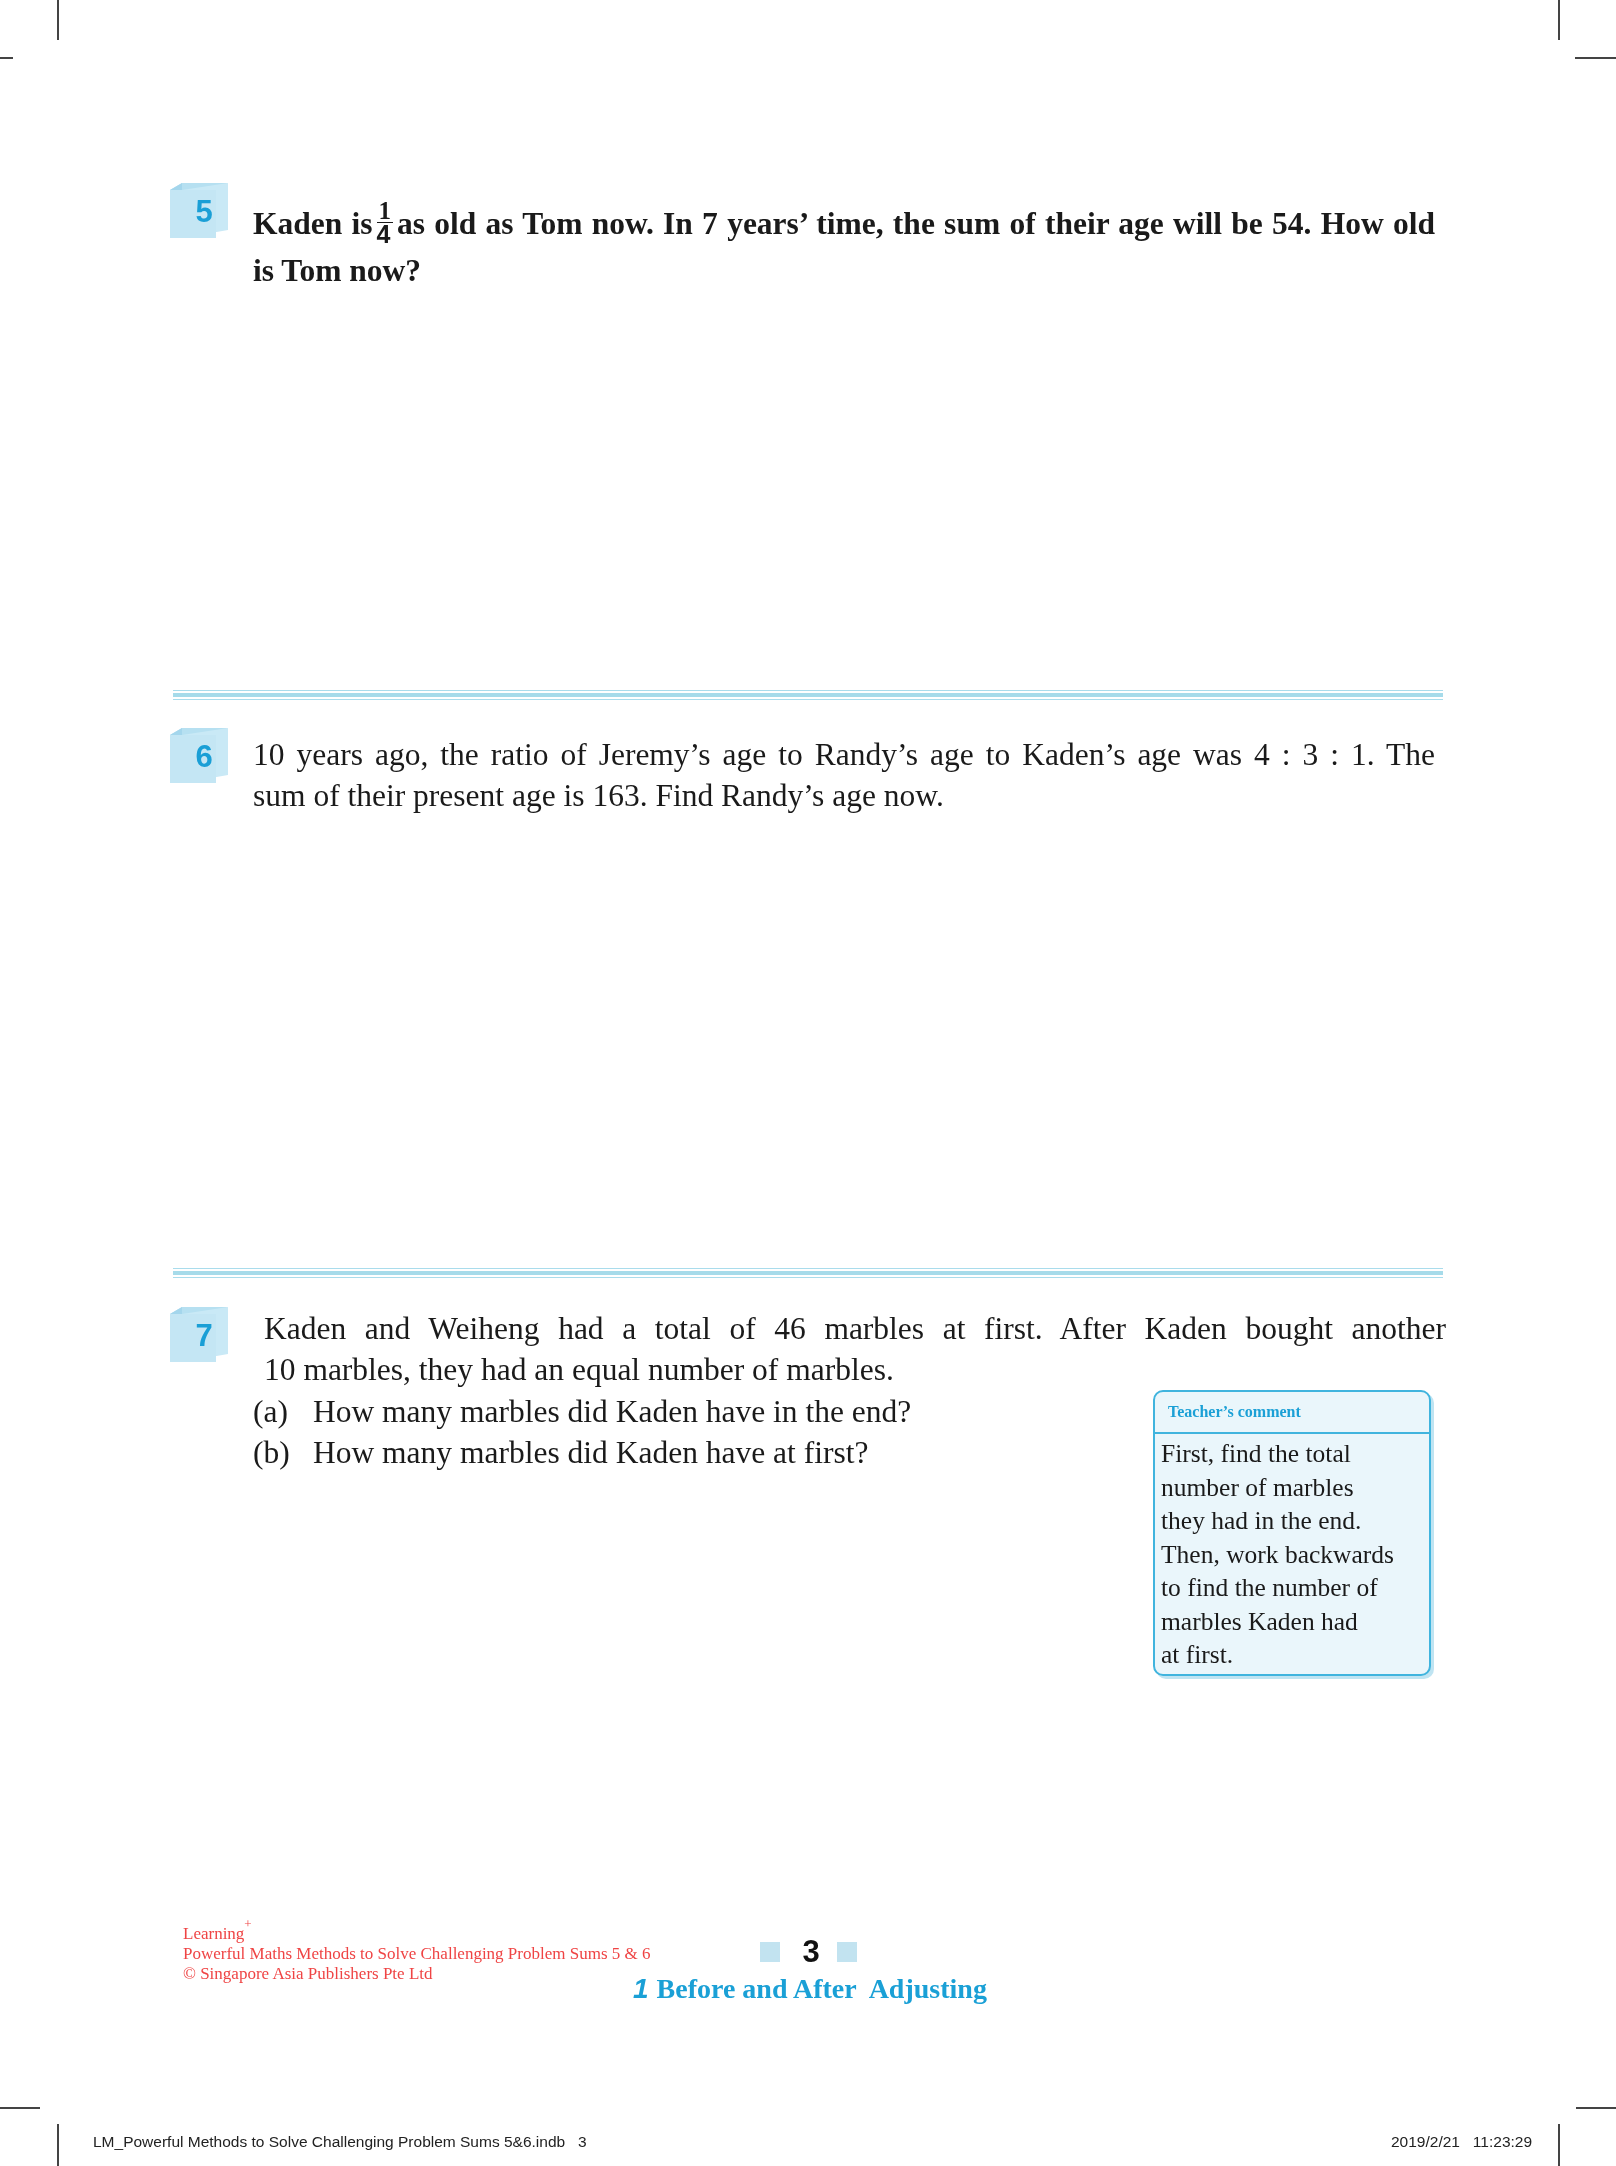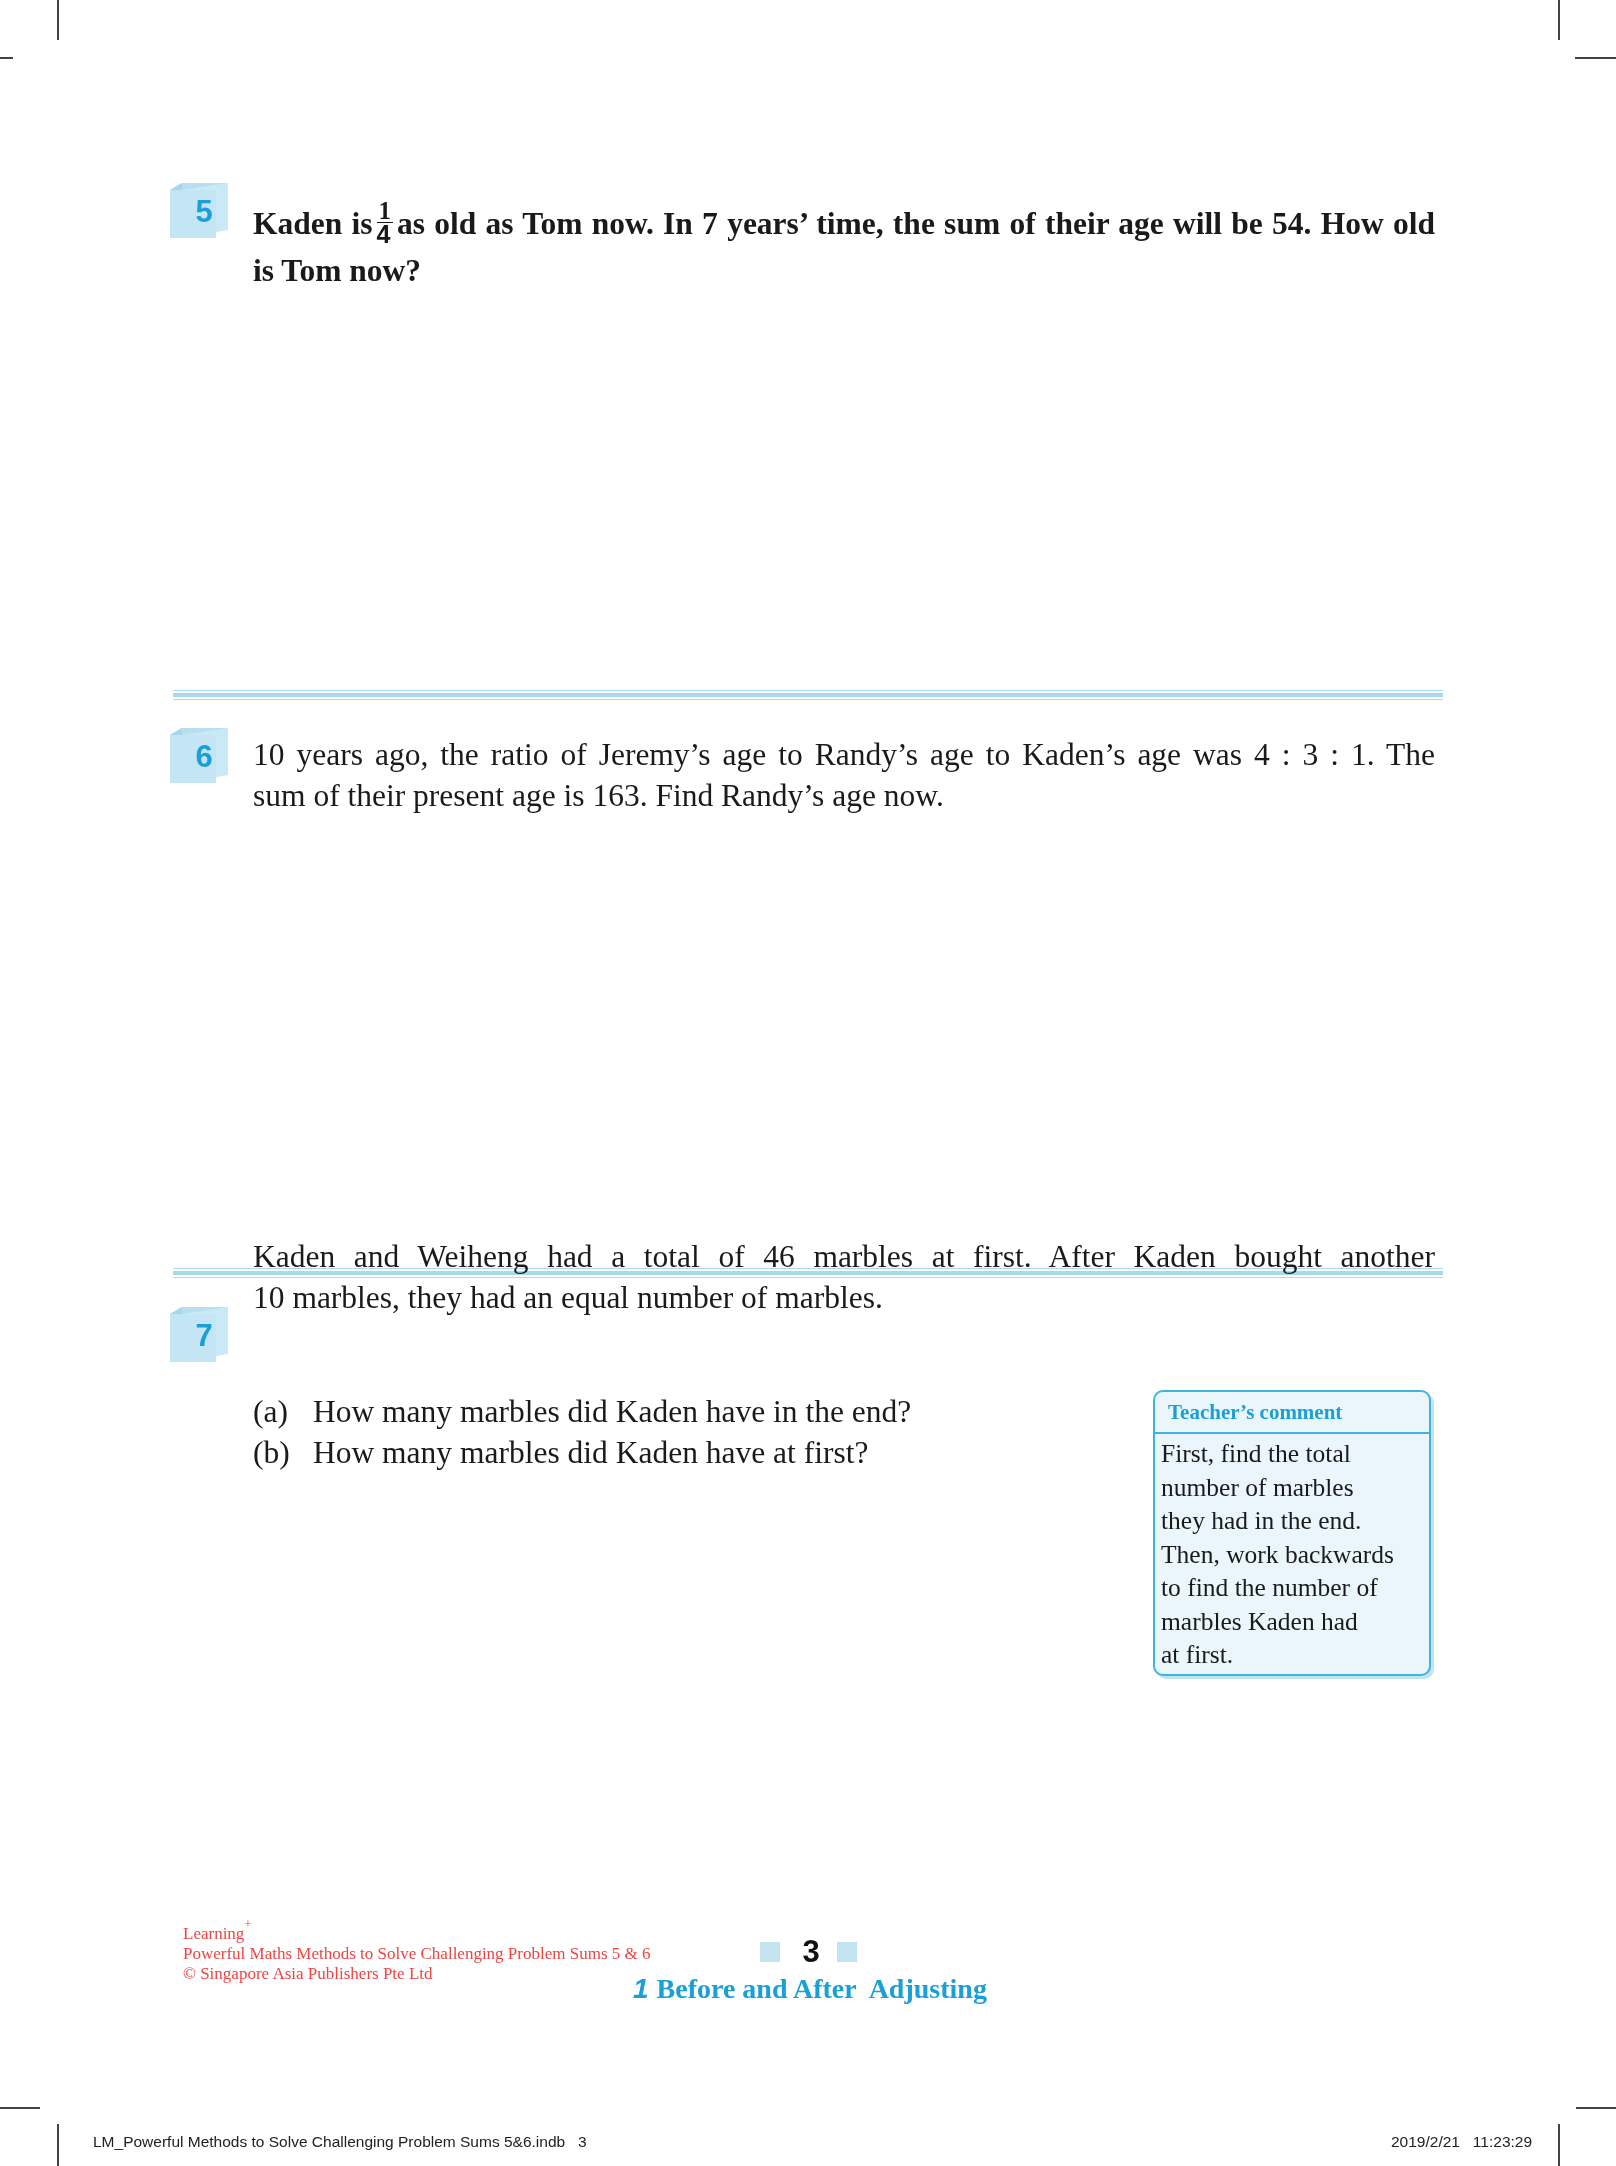--- a/index.html
+++ b/index.html
@@ -21,21 +21,21 @@
   .frac .deno { display:block; }
   .sep { position:absolute; left:173px; width:1270px; height:10px;
          border-top:1.5px solid #a9dcec; border-bottom:1.5px solid #a9dcec; box-sizing:border-box; }
   .sep::after { content:""; position:absolute; left:0; right:0; top:2px; height:4px; background:#a6dbea; }
   .sub { position:absolute; left:253px; font-size:31.5px; line-height:41px; }
   .sub .lbl { display:inline-block; width:60px; }
   .comment { position:absolute; left:1153px; top:1390px; width:278px; height:286px;
              background:#eaf6fb; border:2px solid #40b4de; border-radius:10px;
              box-shadow:3px 3px 0 #bfe4f2; box-sizing:border-box; }
   .comment .head { height:40px; border-bottom:2px solid #40b4de; padding-left:13px;
-                   font-weight:bold; color:#1ba0d6; font-size:21px; line-height:40px; }
+                   font-weight:bold; color:#1ba0d6; font-size:16px; line-height:40px; }
   .comment .body { padding:3px 6px; font-size:25.5px; line-height:33.5px; color:#1a1a1a; }
   .footer-left { position:absolute; left:183px; top:1918px; font-size:17px; line-height:20px; color:#ef4444; }
   .footer-left sup { font-size:13px; position:relative; top:-4px; }
   .pg-sq { position:absolute; width:20px; height:20px; background:#c2e3f0; top:1942px; }
   .pg-num { position:absolute; left:796px; top:1932px; width:30px; text-align:center;
             font-family:"Liberation Sans", sans-serif; font-weight:bold; font-size:31px; line-height:40px; color:#111; }
   .chapter { position:absolute; left:633px; top:1971px; font-weight:bold; font-size:28px;
              color:#1aa0d6; line-height:36px; white-space:nowrap; }
   .chapter .chnum { font-family:"Liberation Sans", sans-serif; font-style:italic; margin-right:8px; }
   .slug { position:absolute; top:2132px; font-family:"Liberation Sans", sans-serif; font-size:15.5px; color:#222; line-height:20px; }
@@ -88,21 +88,21 @@
 
 <div class="cube" style="left:170px;top:1306px;">
   <svg viewBox="0 0 58 56">
     <polygon points="0,8 12,1 58,1 46,8" fill="#b6e0f1"></polygon>
     <polygon points="0,8 12,1 12,48 0,56" fill="#a4d6ec"></polygon>
     <polygon points="12,8 58,1 58,48 12,56" fill="#c9e9f6"></polygon>
     <polygon points="0,8 46,8 46,56 0,56" fill="#c4e6f4"></polygon>
   </svg>
   <span class="num">7</span>
 </div>
-<div class="qtext" style="top:1236px;line-height:41px;">
+<div class="qtext" style="top:1308px;line-height:41px;margin-left:11px;">
   <p class="justify">Kaden and Weiheng had a total of 46 marbles at first. After Kaden bought another</p>
   <p>10 marbles, they had an equal number of marbles.</p>
 </div>
 <div class="sub" style="top:1391px;">
   <span class="lbl">(a)</span><span>How many marbles did Kaden have in the end?</span>
 </div>
 <div class="sub" style="top:1432px;">
   <span class="lbl">(b)</span><span>How many marbles did Kaden have at first?</span>
 </div>
 

